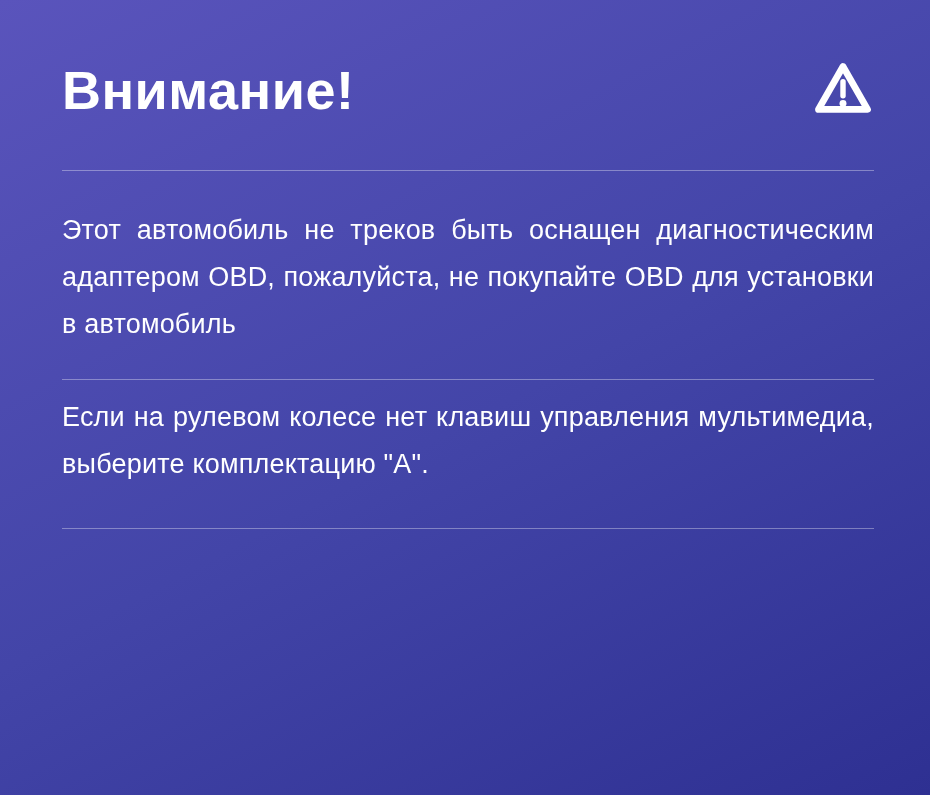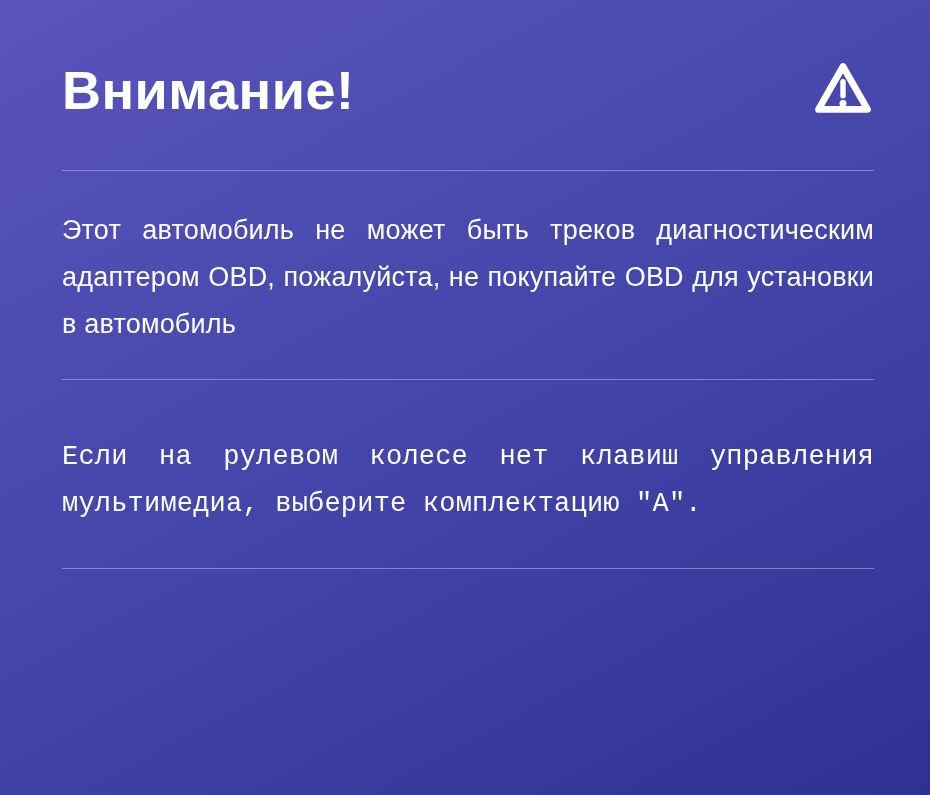--- a/index.html
+++ b/index.html
@@ -60,41 +60,41 @@
   .divider.d2 { margin-top: 31px; }
   .divider.d3 { margin-top: 40px; }
   .para {
     margin: 36px 0 0 0;
     font-size: 27px;
     line-height: 47px;
     letter-spacing: 0.2px;
     text-align: justify;
     color: var(--text);
   }
-  .para.p2, .para.p3 { margin-top: 54px; font-family: Liberation Mono, monospace; }
+  .para.p2, .para.p3 { margin-top: 14px; }
 </style>
 </head>
 <body>
 
 <div class="page">
 
   <div class="header">
     <h1 class="title">Внимание!</h1>
     <span class="icon-warning">
       <svg viewBox="0 0 24 24" aria-hidden="true">
         <path d="M12 2.9 L21.5 19.5 L2.5 19.5 Z" fill="none" stroke="#ffffff" stroke-width="2.6" stroke-linejoin="round" stroke-linecap="round"></path>
         <line x1="12" y1="8.8" x2="12" y2="14.2" stroke="#ffffff" stroke-width="2.1" stroke-linecap="round"></line>
         <circle cx="12" cy="17.2" r="1.35" fill="#ffffff"></circle>
       </svg>
     </span>
   </div>
 
   <div class="divider d1"></div>
 
-  <p class="para p1">Этот автомобиль не может быть треков диагностическим адаптером OBD, пожалуйста, не покупайте OBD для установки в автомобиль</p>
+  <p class="para p1">Этот автомобиль не треков быть оснащен диагностическим адаптером OBD, пожалуйста, не покупайте OBD для установки в автомобиль</p>
 
   <div class="divider d2"></div>
 
   <p class="para p2">Если на рулевом колесе нет клавиш управления мультимедиа, выберите комплектацию "А".</p>
 
   <div class="divider d3"></div>
 
 
 </div>
 

